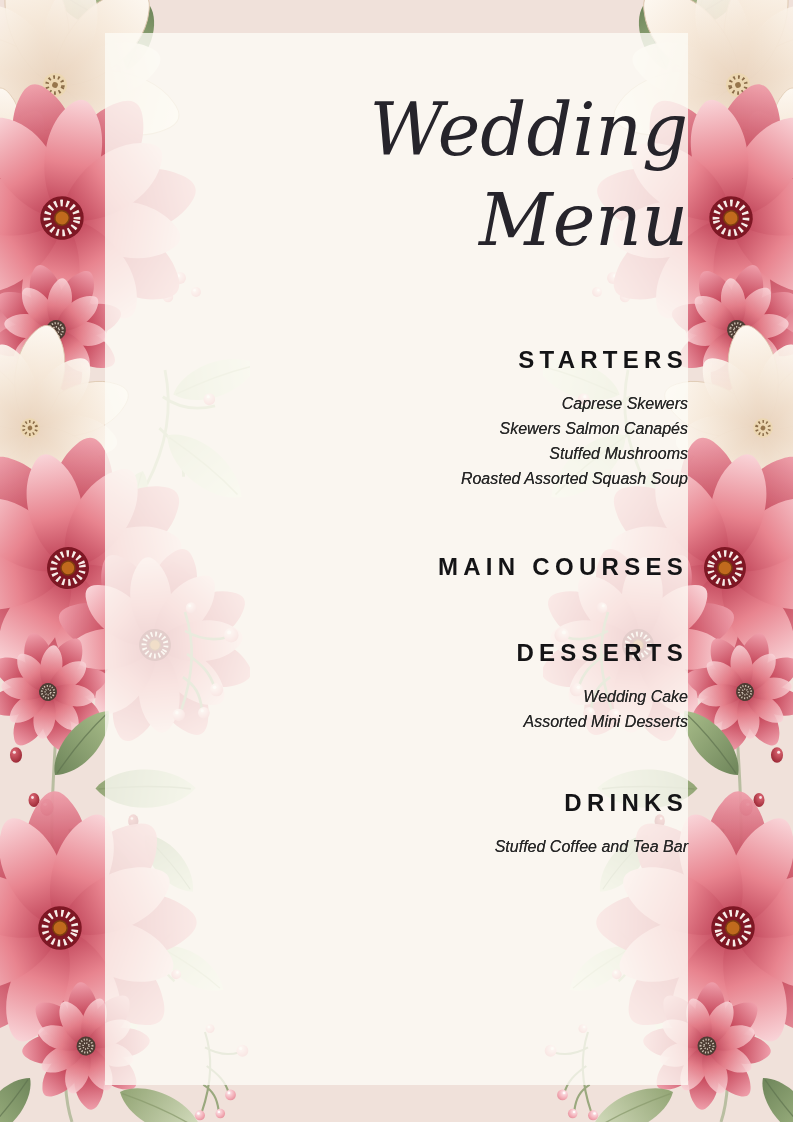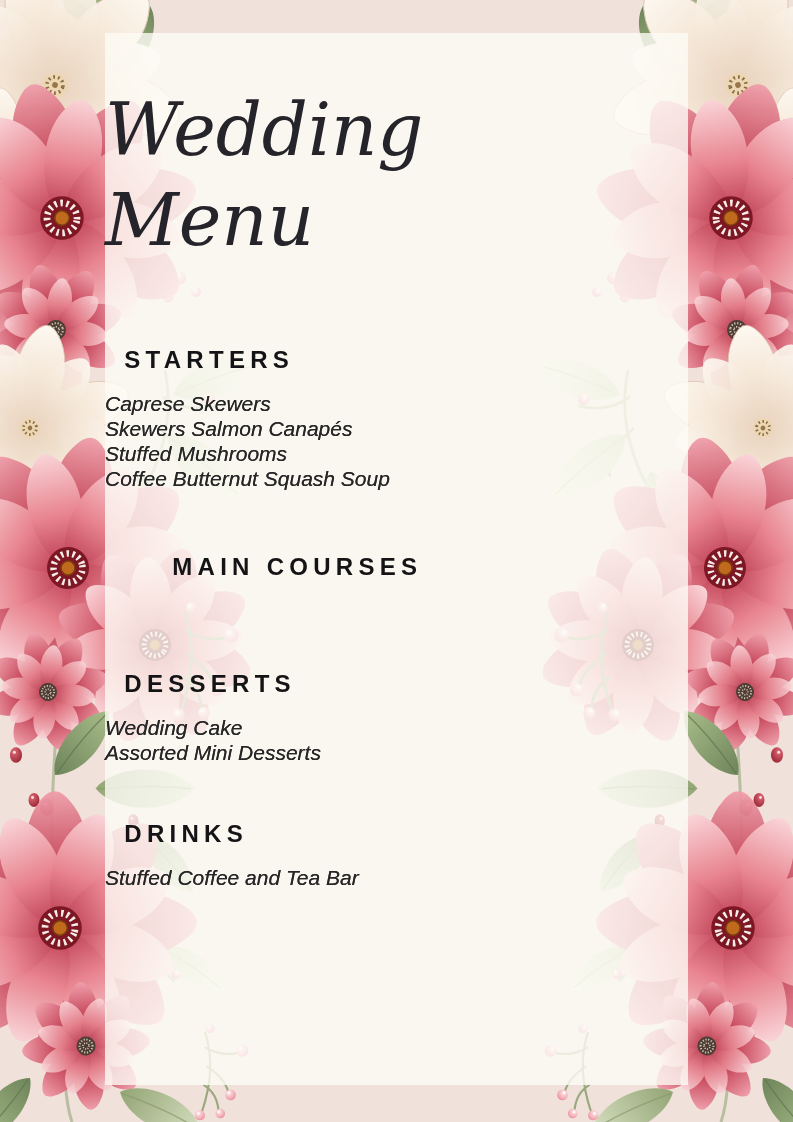--- a/index.html
+++ b/index.html
@@ -8,40 +8,40 @@
     position:relative; width:793px; height:1122px;
     background:#f0e1da;
     font-family:"Liberation Sans","DejaVu Sans",sans-serif;
   }
   .floral { position:absolute; top:0; width:250px; height:1122px; display:block; }
   .floral.left  { left:0; }
   .floral.right { right:0; }
   .card {
     position:absolute; left:105px; top:33px; width:583px; height:1052px;
     background:rgba(253,251,245,0.8);
-    text-align:left; color:#1e1e20; z-index:2;
+    text-align:right; color:#1e1e20; z-index:2;
   }
   .title {
     padding-top:52px;
     font-family:"DejaVu Serif","Liberation Serif",serif;
     font-style:italic; font-weight:400;
     font-size:72px; line-height:90px; color:#26242b;
   }
   .section-heading {
     font-weight:700; font-size:24px; line-height:30px;
     letter-spacing:.22em; text-indent:.22em; color:#141416;padding-left:14px;
   }
   .section-items { margin-top:16px; }
   .menu-item {
-    font-style:italic; font-size:21px; line-height:25px;
+    font-style:italic; font-size:16px; line-height:25px;
     color:#262626; text-shadow:0 0 .5px #3a3a3a;
   }
   .sec-starters { margin-top:80px; }
   .sec-main     { margin-top:61px;margin-left:48px; }
-  .sec-desserts { margin-top:87px; }
+  .sec-desserts { margin-top:56px; }
   .sec-drinks   { margin-top:54px; }
 </style>
 </head>
 <body>
 
 <svg width="0" height="0" style="position:absolute" aria-hidden="true">
   <defs>
     <linearGradient id="gPetalA" x1="0" y1="0" x2="1" y2="0">
       <stop offset="0" stop-color="#b93a50"></stop>
         <stop offset="0.45" stop-color="#e8848f"></stop>
@@ -234,21 +234,21 @@
       <div>Wedding</div>
       <div>Menu</div>
     </div>
 
     <div class="menu-section sec-starters">
       <h2 class="section-heading">STARTERS</h2>
       <div class="section-items">
         <div class="menu-item">Caprese Skewers</div>
         <div class="menu-item">Skewers Salmon Canapés</div>
         <div class="menu-item">Stuffed Mushrooms</div>
-        <div class="menu-item">Coffee Butternut Squash Soup</div>
+        <div class="menu-item">Roasted Assorted Squash Soup</div>
       </div>
     </div>
 
     <div class="menu-section sec-main">
       <h2 class="section-heading">MAIN COURSES</h2>
     </div>
 
     <div class="menu-section sec-desserts">
       <h2 class="section-heading">DESSERTS</h2>
       <div class="section-items">

